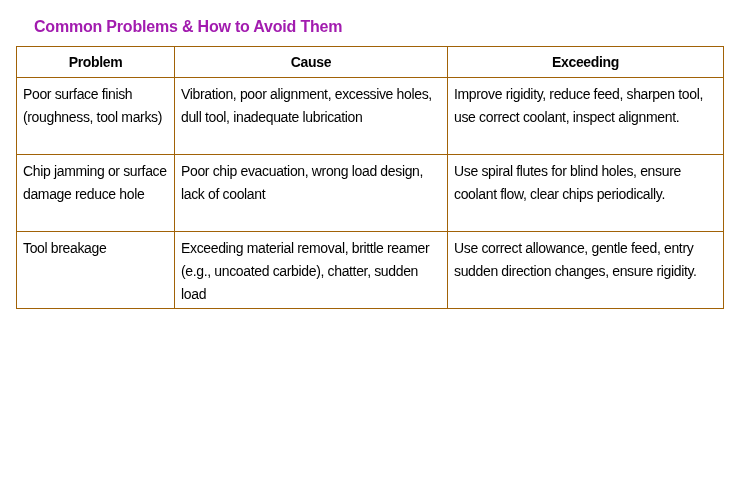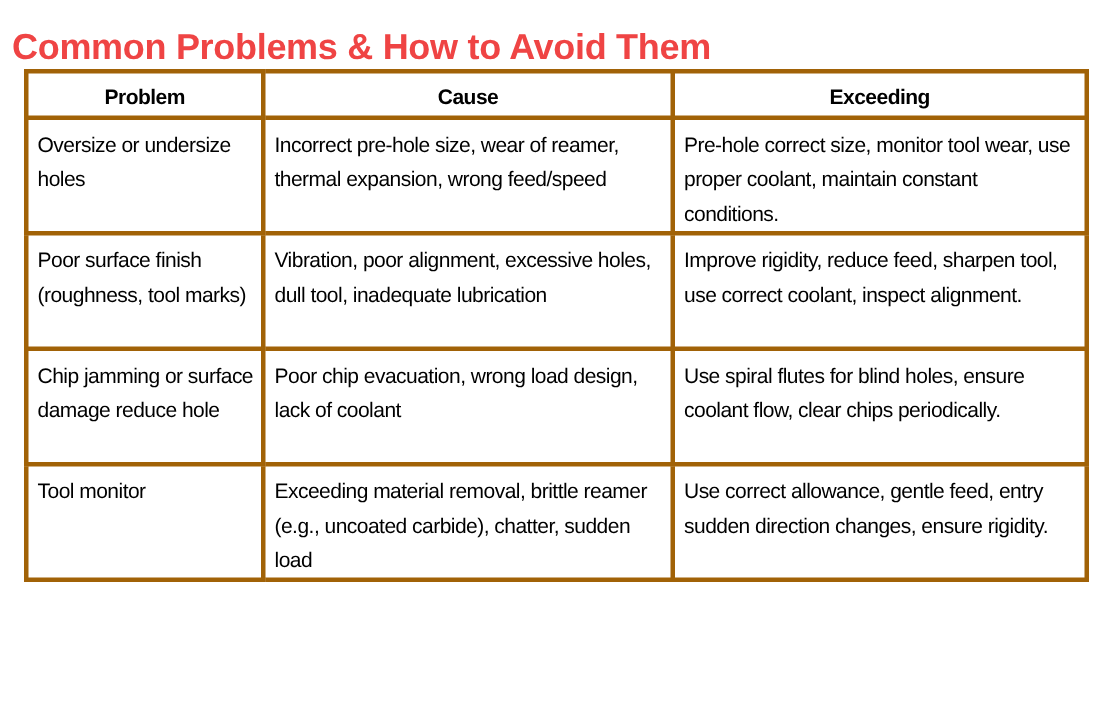--- a/index.html
+++ b/index.html
@@ -1,22 +1,22 @@
 <!DOCTYPE html>
 <html><head>
 <meta charset="utf-8">
 <style>
   html, body { margin: 0; padding: 0; background: #ffffff; }
   body { width: 736px; height: 480px; position: relative; overflow: hidden;
          font-family: "Liberation Sans", sans-serif; color: #000; }
-  .title { position: absolute; left: 8px; top: 18px; margin: 0;
-           font-size: 24px; font-weight: bold; color: #ef4444; letter-spacing: -0.2px; }
+  .title { position: absolute; left: 34px; top: 18px; margin: 0;
+           font-size: 16px; font-weight: bold; color: #a21caf; letter-spacing: -0.2px; }
   table { position: absolute; left: 16px; top: 46px; border-collapse: collapse;
           table-layout: fixed; width: 707px; }
-  td, th { border: 3px solid #a16207; vertical-align: top; padding: 5px 5px 0 6px;
+  td, th { border: 1px solid #a16207; vertical-align: top; padding: 5px 5px 0 6px;
            font-size: 14px; line-height: 23px; letter-spacing: -0.35px; }
   th { font-weight: bold; text-align: center; height: 31px; padding: 4px 5px 0 5px; box-sizing: border-box; }
   td { height: 77px; box-sizing: border-box; }
   col.c1 { width: 158px; } col.c2 { width: 273px; } col.c3 { width: 276px; }
 </style>
 </head>
 <body>
 
 <h1 class="title">Common Problems &amp; How to Avoid Them</h1>
 
@@ -28,33 +28,28 @@
     </colgroup>
   <thead>
     <tr>
       <th>Problem</th>
       <th>Cause</th>
       <th>Exceeding</th>
     </tr>
   </thead>
   <tbody>
     <tr>
-      <td>Oversize or undersize holes</td>
-      <td>Incorrect pre-hole size, wear of reamer, thermal expansion, wrong feed/speed</td>
-      <td>Pre-hole correct size, monitor tool wear, use proper coolant, maintain constant conditions.</td>
-    </tr>
-    <tr>
       <td>Poor surface finish (roughness, tool marks)</td>
       <td>Vibration, poor alignment, excessive holes, dull tool, inadequate lubrication</td>
       <td>Improve rigidity, reduce feed, sharpen tool, use correct coolant, inspect alignment.</td>
     </tr>
     <tr>
       <td>Chip jamming or surface damage reduce hole</td>
       <td>Poor chip evacuation, wrong load design, lack of coolant</td>
       <td>Use spiral flutes for blind holes, ensure coolant flow, clear chips periodically.</td>
     </tr>
     <tr>
-      <td>Tool monitor</td>
+      <td>Tool breakage</td>
       <td>Exceeding material removal, brittle reamer (e.g., uncoated carbide), chatter, sudden load</td>
       <td>Use correct allowance, gentle feed, entry sudden direction changes, ensure rigidity.</td>
     </tr>
   </tbody>
 </table>
 
 </body></html>

